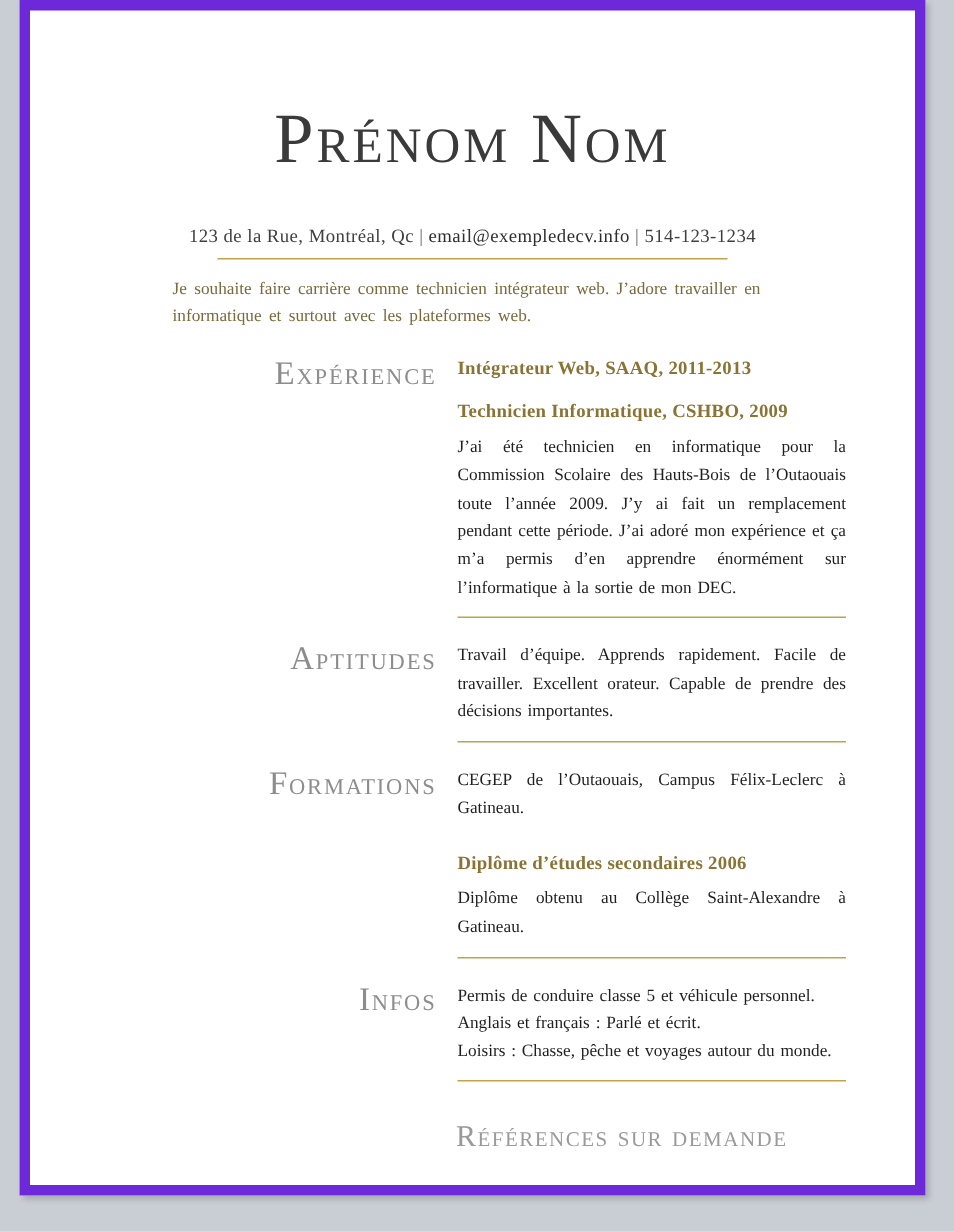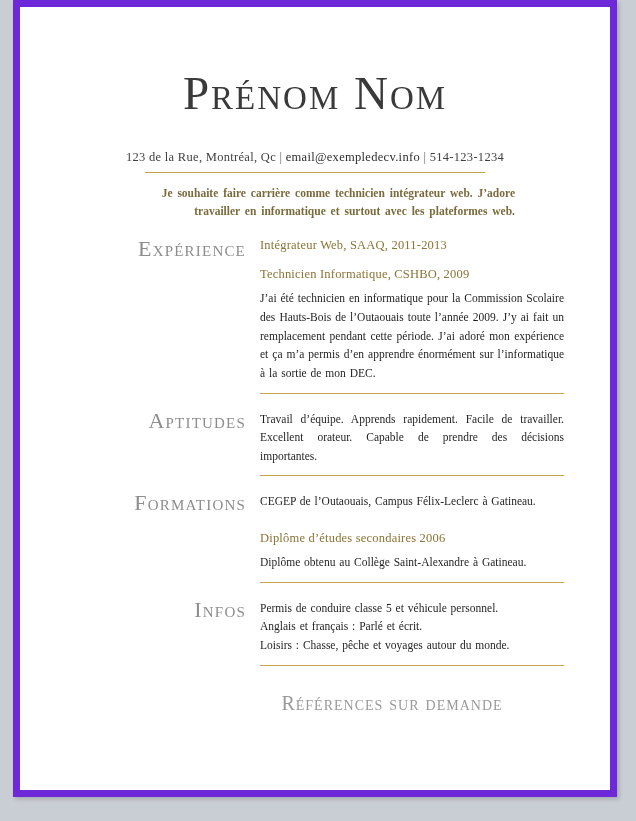--- a/index.html
+++ b/index.html
@@ -51,32 +51,32 @@
   .rule-top {
     width: 340px;
     height: 1px;
     background: #c2a24a;
     margin: 7px auto 0 auto;
   }
 
   .objective {
     width: 400px;
     margin: 12px auto 0 auto;
-    text-align: right;
+    text-align: left;
     font-size: 11.5px;
     color: #7a6a3c;
     line-height: 1.55;
     word-spacing: 2px;
-    font-weight: bold;
   }
 
   
   .body {
     margin-top: 18px;
     position: relative;
+    padding-left: 45px;
   }
   .row {
     display: flex;
     align-items: flex-start;
   }
   .col-left {
     width: 240px;
     flex: 0 0 240px;
     text-align: right;
     padding-right: 14px;
@@ -91,21 +91,21 @@
     font-size: 22px;
     color: #8d8d8d;
     font-variant: small-caps;
     letter-spacing: 1.2px;
     line-height: 1;
     white-space: nowrap;
   }
 
   .entry-title {
     font-size: 12.5px;
-    font-weight: normal;
+    font-weight: bold;
     color: #8a7334;
     margin-bottom: 7px;
     letter-spacing: 0.2px;
   }
   .entry-body {
     font-size: 11.5px;
     color: #1f1f1f;
     line-height: 1.62;
     text-align: justify;
     word-spacing: 1px;

